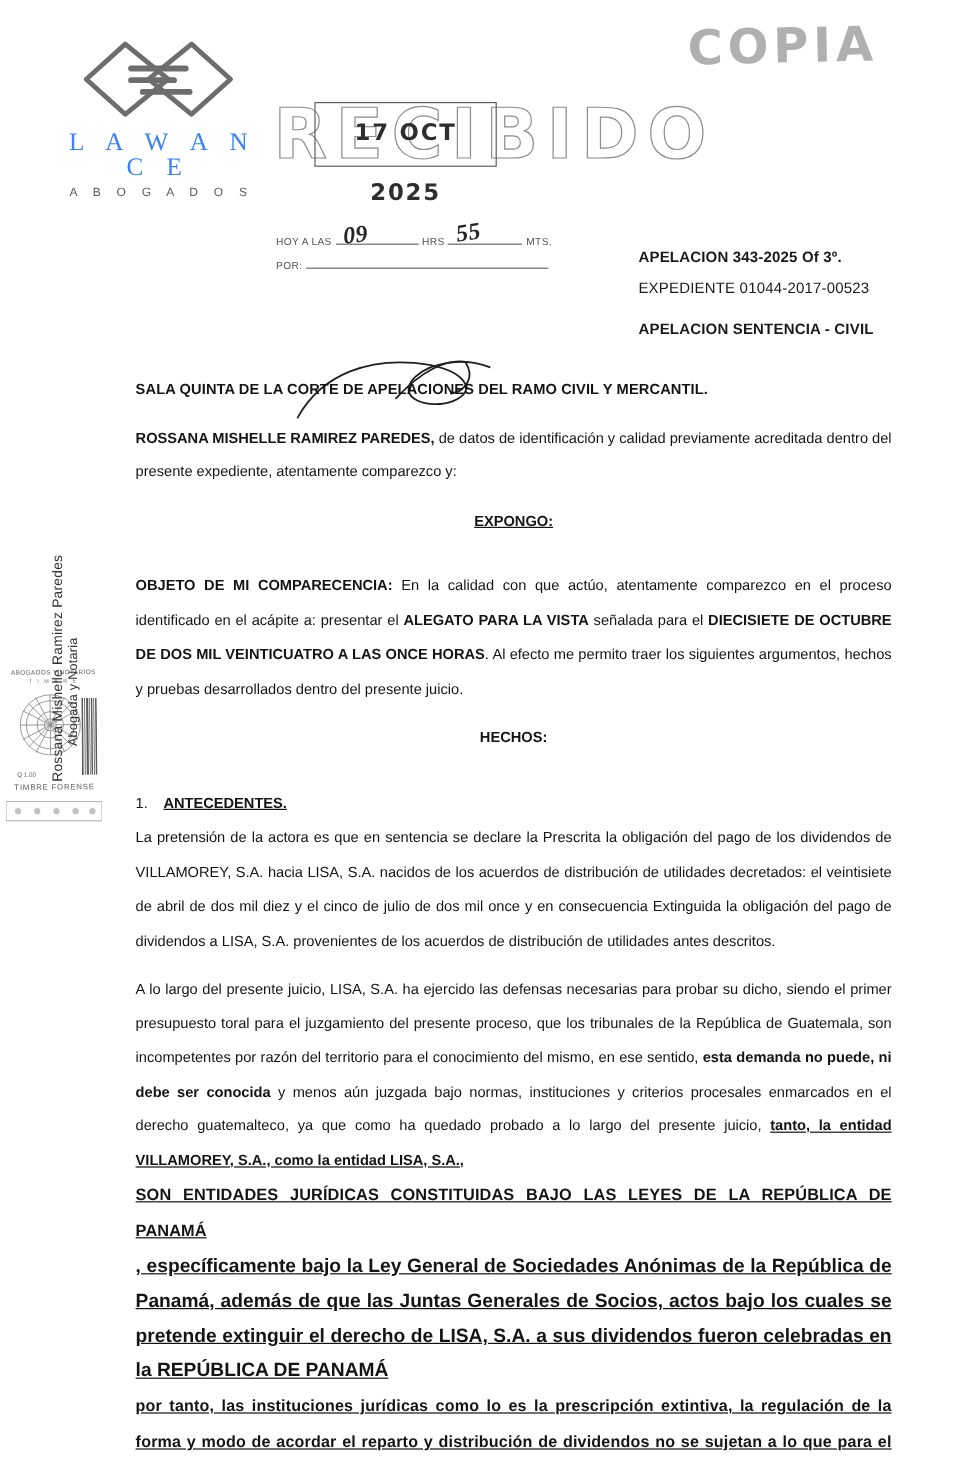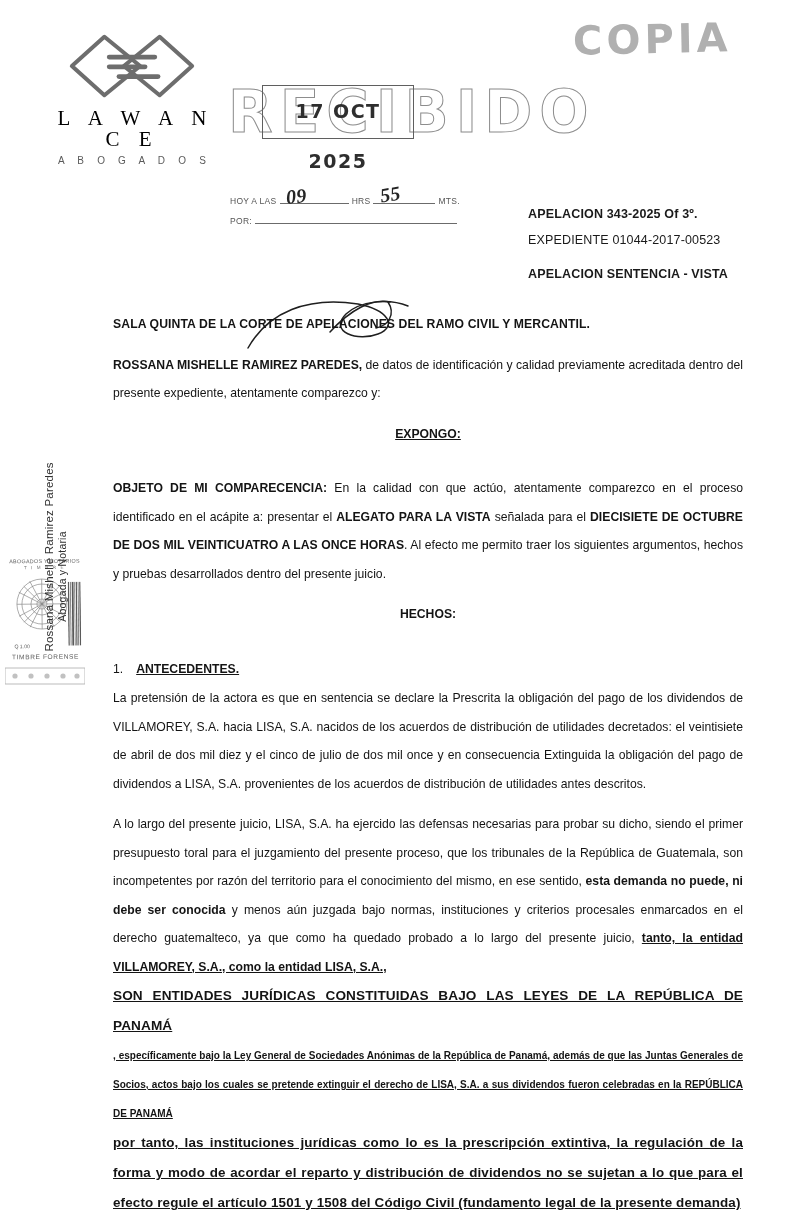--- a/index.html
+++ b/index.html
@@ -32,21 +32,21 @@
   .logo-mark {
     width: 130px;
     height: 72px;
     margin: 0 auto 6px auto;
     display: block;
   }
   .logo-wordmark {
     font-family: "Liberation Serif", serif;
     font-size: 21px;
     letter-spacing: 7px;
-    color: #000000;
+    color: #3b82f6;
     text-indent: 7px;
     line-height: 1;
   }
   .logo-subwordmark {
     font-family: "Liberation Sans", sans-serif;
     font-size: 10px;
     letter-spacing: 5.2px;
     color: #5a5a5a;
     margin-top: 5px;
     text-indent: 5px;
@@ -205,21 +205,21 @@
   .section-num { font-weight: normal; }
 
   .emph-block {
     font-size: 13.6px;
     line-height: 30px;
     font-weight: bold;
     text-decoration: underline;
     letter-spacing: 0.1px;
   }
   .emph-mid {
-    font-size: 10px;
+    font-size: 16px;
     line-height: 29px;
     font-weight: bold;
     text-decoration: underline;
   }
   .emph-final {
     font-size: 13.4px;
     line-height: 30px;
     font-weight: bold;
     text-decoration: underline;
     letter-spacing: 0.15px;
@@ -360,21 +360,21 @@
           <path d="M92 40 C112 18, 134 6, 152 10"></path>
           <path d="M150 10 C158 22, 150 34, 138 36"></path>
         </g>
       </svg>
     </div>
   </div>
 
   <div class="case-ref">
     <div class="ref-line ref-strong">APELACION 343-2025 Of 3º.</div>
     <div class="ref-line ref-normal">EXPEDIENTE 01044-2017-00523</div>
-    <div class="ref-line ref-strong ref-spacer">APELACION SENTENCIA - VISTA</div>
+    <div class="ref-line ref-strong ref-spacer">APELACION SENTENCIA - CIVIL</div>
   </div>
 
   <div class="margin-seal">
     <div class="timbre">
       <div class="timbre-top">ABOGADOS Y NOTARIOS</div>
       <div class="timbre-sub">T I M B R E</div>
       <svg width="74" height="74" viewBox="0 0 74 74" style="position:absolute;left:0;top:12px;">
         <g fill="none" stroke="#8a8a8a" stroke-width="0.7">
           <circle cx="34" cy="34" r="25"></circle>
           <circle cx="34" cy="34" r="20"></circle>

